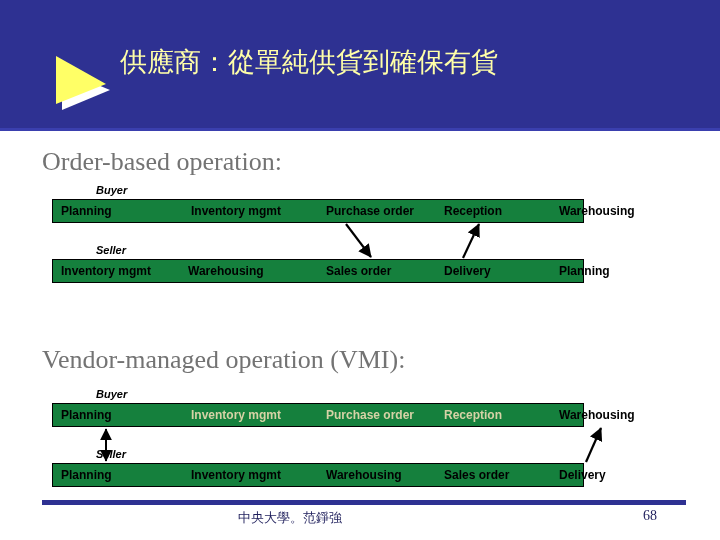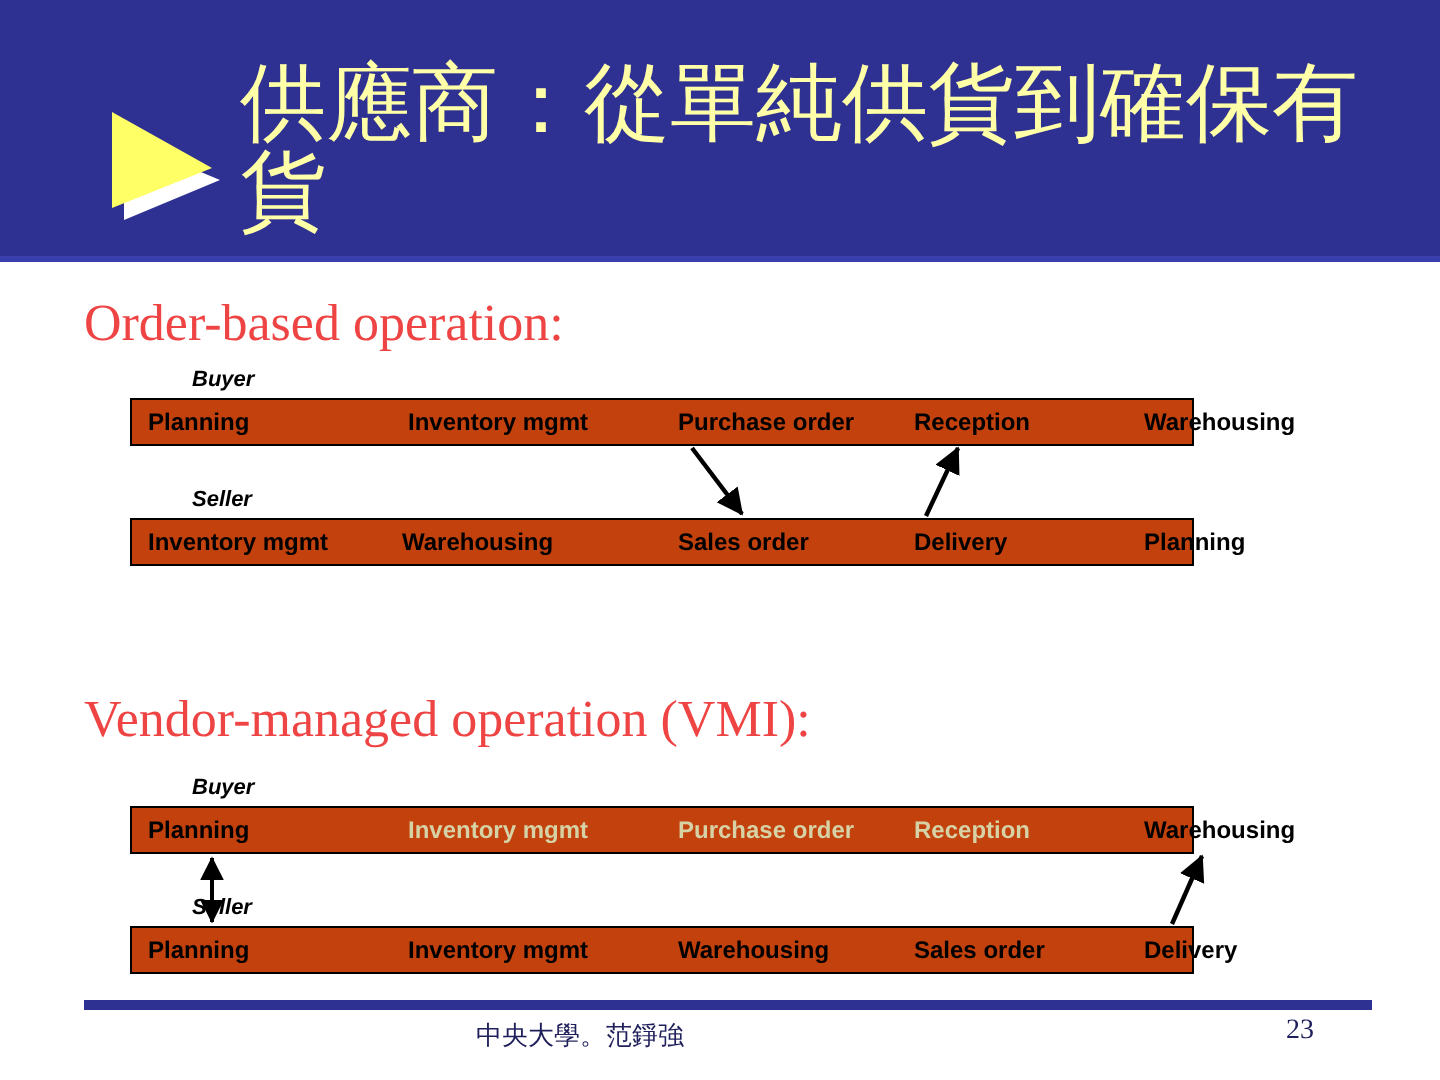--- a/index.html
+++ b/index.html
@@ -31,34 +31,34 @@
     background: #3a3fae;
   }
   #title-bullet {
     position: absolute;
     left: 48px; top: 48px;
     width: 66px; height: 64px;
   }
   #title-text {
     position: absolute;
     left: 120px;
-    top: 30px;
+    top: 40px;
     width: 560px;
     color: #ffffa8;
     font-family: Liberation Sans, sans-serif;
-    font-size: 43px;
+    font-size: 27px;
     font-weight: normal;
     line-height: 44px;
     letter-spacing: 0px;
   }
 
   
   .section-heading {
     position: absolute;
-    color: #ef4444;
+    color: #737373;
     font-family: "Liberation Serif", "DejaVu Serif", serif;
     font-size: 26px;
     font-weight: normal;
     white-space: nowrap;
   }
   #heading-order  { left: 42px; top: 147px; }
   #heading-vmi    { left: 42px; top: 345px; }
 
   
   .role-label {
@@ -68,24 +68,24 @@
     font-weight: bold;
     font-style: italic;
     color: #000000;
     white-space: nowrap;
     margin-left: 38px;
   }
 
   
   .process-bar {
     position: absolute;
-    left: 65px;
+    left: 52px;
     width: 532px;
     height: 24px;
-    background: #c2410c;
+    background: #15803d;
     border: 1px solid #000000;
     box-sizing: border-box;
   }
   .cell {
     position: absolute;
     top: 5px;
     font-family: "Liberation Sans", sans-serif;
     font-size: 12px;
     font-weight: bold;
     color: #000000;
@@ -199,13 +199,13 @@
 
   <line x1="463" y1="258" x2="479" y2="224" stroke="#000000" stroke-width="2.2" marker-end="url(#ah)"></line>
 
   <line x1="106" y1="429" x2="106" y2="461" stroke="#000000" stroke-width="2" marker-end="url(#ah)" marker-start="url(#ah-start)"></line>
 
   <line x1="586" y1="462" x2="601" y2="428" stroke="#000000" stroke-width="2.2" marker-end="url(#ah)"></line>
 </svg>
 
 <div id="footer-rule"></div>
 <div id="footer-center">中央大學。范錚強</div>
-<div id="footer-page">23</div>
+<div id="footer-page">68</div>
 
 </body></html>

